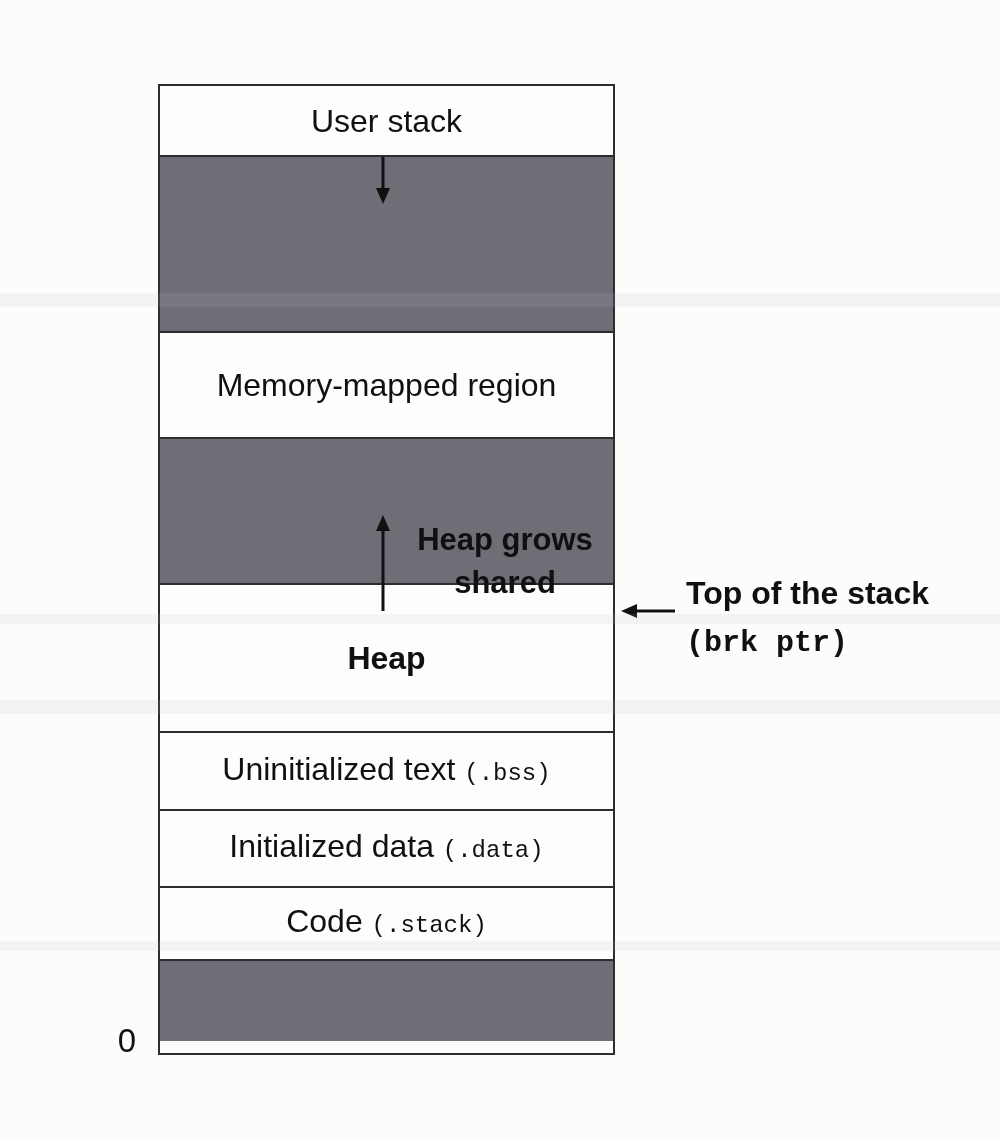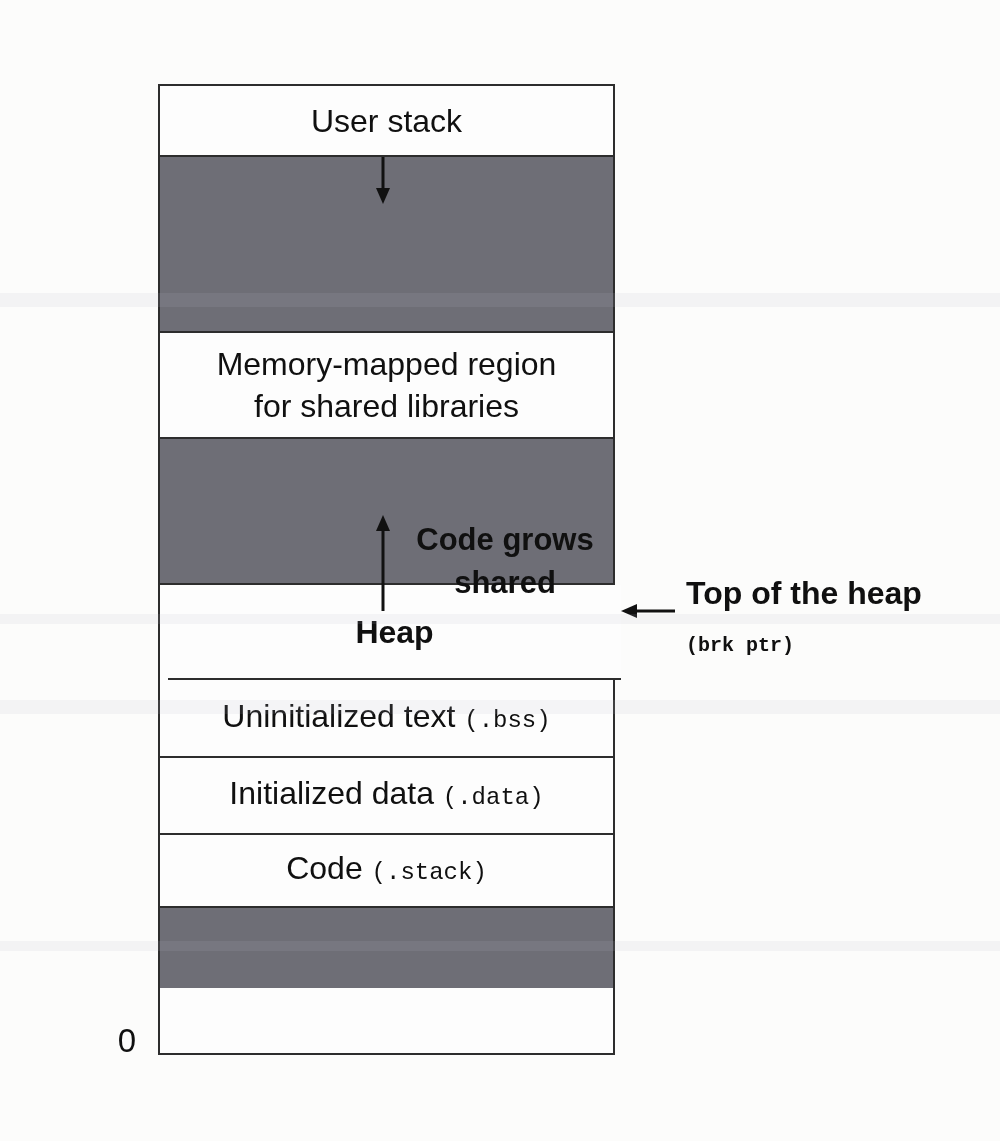--- a/index.html
+++ b/index.html
@@ -44,21 +44,21 @@
     border-bottom: 2px solid var(--border);
   }
   .seg.gray  { background: var(--segment-gray); }
   .seg.white { background: var(--segment-white); }
   .seg.last  { border-bottom: none; }
 
   .h-stack { height: 71px; }   
   .h-g1    { height: 176px; }
   .h-mmap  { height: 106px; }
   .h-g2    { height: 146px; }
-  .h-heap  { height: 95px; margin-left: 8px; }
+  .h-heap  { height: 148px; }
   .h-bss   { height: 78px; }
   .h-data  { height: 77px; text-align: center; }
   .h-code  { height: 73px; }
   .h-g3    { height: 80px; }
 
   .mono { font-family: "Liberation Mono", monospace; font-size: 24px; }
   .bold { font-weight: bold; }
 
   
   .arrow-down {
@@ -90,21 +90,21 @@
   }
   .callout-text {
     position: absolute;
     left: 686px;
     top: 570px;
     font-size: 32px;
     font-weight: bold;
     line-height: 47px;
     white-space: nowrap;
   }
-  .callout-text .mono { font-size: 20px; font-weight: bold; }
+  .callout-text .mono { font-size: 30px; font-weight: bold; }
 
   
   .origin-label {
     position: absolute;
     left: 108px;
     top: 1022px;
     width: 38px;
     text-align: center;
     font-size: 33px;
   }
@@ -126,21 +126,20 @@
 
   <div class="seg white h-stack">
     <span>User stack</span>
   </div>
 
   <div class="seg gray h-g1"></div>
 
   <div class="seg white h-mmap">
     <span>
       <span>Memory-mapped region</span><br>
-      <span>for shared libraries</span>
     </span>
   </div>
 
   <div class="seg gray h-g2"></div>
 
   <div class="seg white h-heap">
     <span class="bold">Heap</span>
   </div>
 
   <div class="seg white h-bss">
@@ -165,34 +164,34 @@
   </div>
 
   <div class="arrow-up">
     <svg width="16" height="96" viewBox="0 0 16 96">
       <polygon points="8,0 1,16 15,16" fill="#111111"></polygon>
       <line x1="8" y1="14" x2="8" y2="96" stroke="#111111" stroke-width="3"></line>
     </svg>
   </div>
 
   <div class="heap-grows-label">
-    <span>Code grows</span><br>
+    <span>Heap grows</span><br>
     <span>shared</span>
   </div>
 
 </div>
 
 <div class="callout-arrow">
   <svg width="54" height="16" viewBox="0 0 54 16">
     <polygon points="0,8 16,1 16,15" fill="#111111"></polygon>
     <line x1="14" y1="8" x2="54" y2="8" stroke="#111111" stroke-width="3"></line>
   </svg>
 </div>
 <div class="callout-text">
-  <span>Top of the heap</span><br>
+  <span>Top of the stack</span><br>
   <span class="mono">(brk ptr)</span>
 </div>
 
 <div class="origin-label">0</div>
 
 <div class="scan-band" style="top:293px; height:14px;"></div>
 <div class="scan-band" style="top:614px; height:10px;"></div>
 <div class="scan-band" style="top:700px; height:14px;"></div>
 <div class="scan-band" style="top:941px; height:10px;"></div>
 

